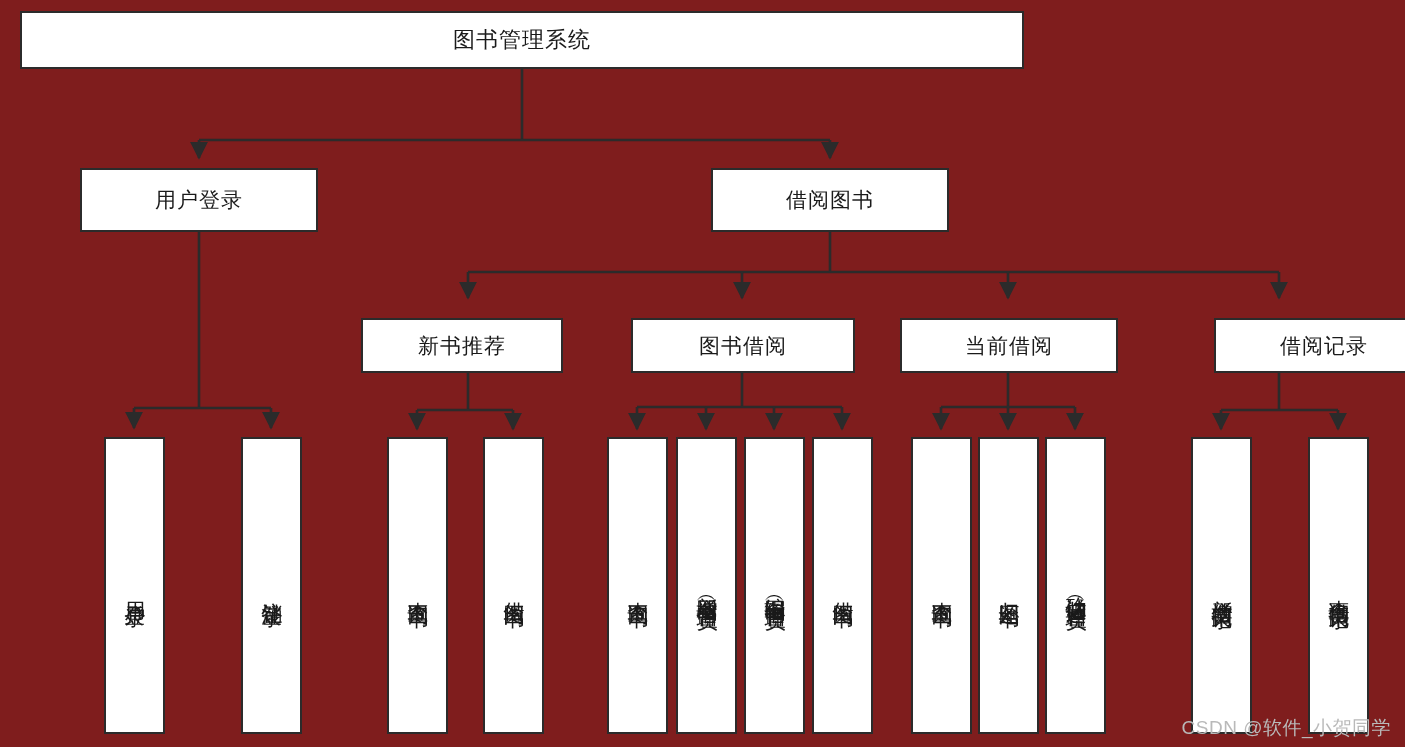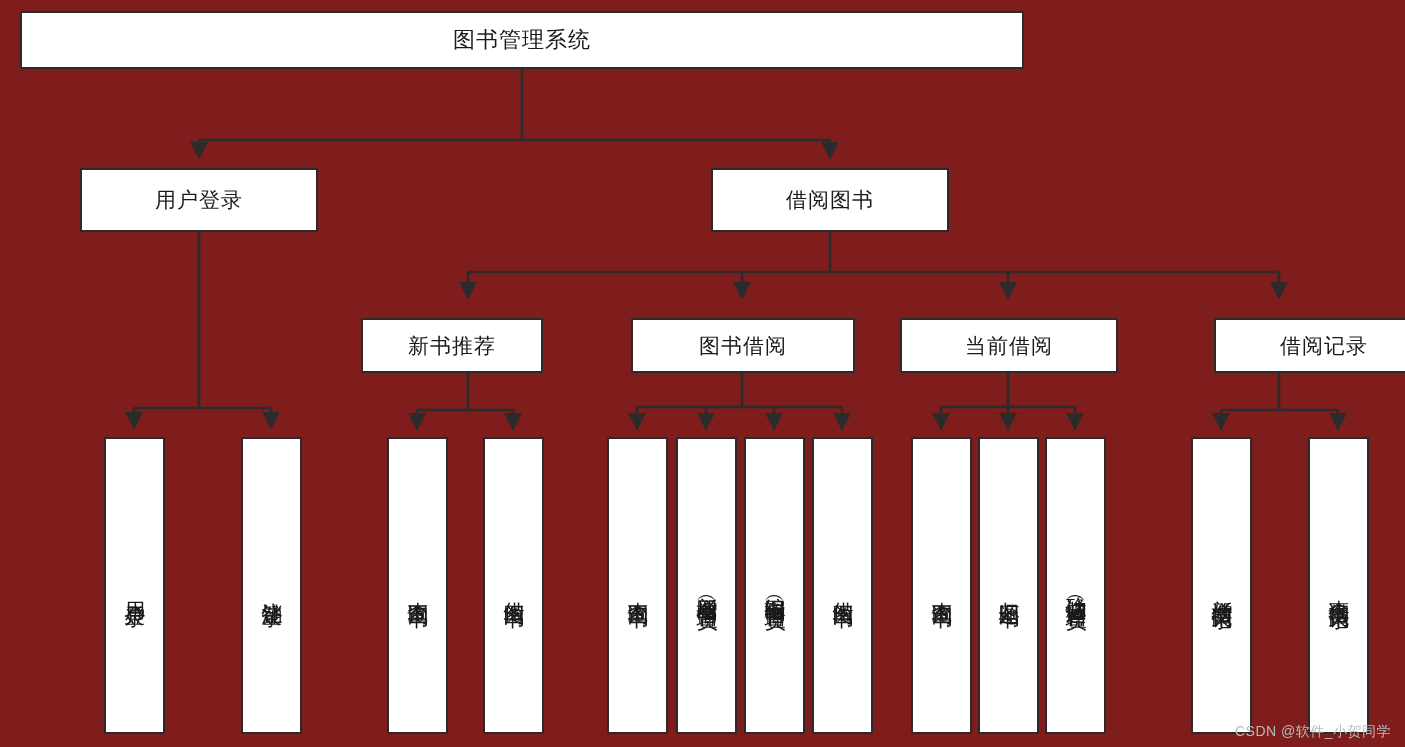--- a/index.html
+++ b/index.html
@@ -52,21 +52,21 @@
   .node.vert .vlabel {
     writing-mode: vertical-rl;
     text-orientation: upright;
     white-space: normal;
     text-align: center;
   }
   .watermark {
     position: absolute;
     right: 14px;
     bottom: 6px;
-    font-size: 14px;
+    font-size: 19px;
     color: #b9b9b9;
     letter-spacing: 0.5px;
     white-space: nowrap;
   }
 </style>
 </head>
 <body>
 
 <div id="canvas">
 
@@ -118,21 +118,21 @@
       <path d="M 1221 410 L 1221 429" marker-end="url(#arrow)"></path>
       <path d="M 1338 410 L 1338 429" marker-end="url(#arrow)"></path>
     </g>
   </svg>
 
   <div class="node horiz root" style="left:20px; top:11px; width:1004px; height:58px;">图书管理系统</div>
 
   <div class="node horiz" style="left:80px; top:168px; width:238px; height:64px;">用户登录</div>
   <div class="node horiz" style="left:711px; top:168px; width:238px; height:64px;">借阅图书</div>
 
-  <div class="node horiz" style="left:361px; top:318px; width:182px; height:55px;">新书推荐</div>
+  <div class="node horiz" style="left:361px; top:318px; width:202px; height:55px;">新书推荐</div>
   <div class="node horiz" style="left:900px; top:318px; width:218px; height:55px;">当前借阅</div>
   <div class="node horiz" style="left:631px; top:318px; width:224px; height:55px;">图书借阅</div>
   <div class="node horiz" style="left:1170px; top:318px; width:220px; height:55px;margin-left:44px;">借阅记录</div>
 
   <div class="node vert" style="left:104px; top:437px; width:61px; height:297px;">
     <span class="vlabel">用户登录</span>
   </div>
   <div class="node vert" style="left:241px; top:437px; width:61px; height:297px;">
     <span class="vlabel">注销登录</span>
   </div>

